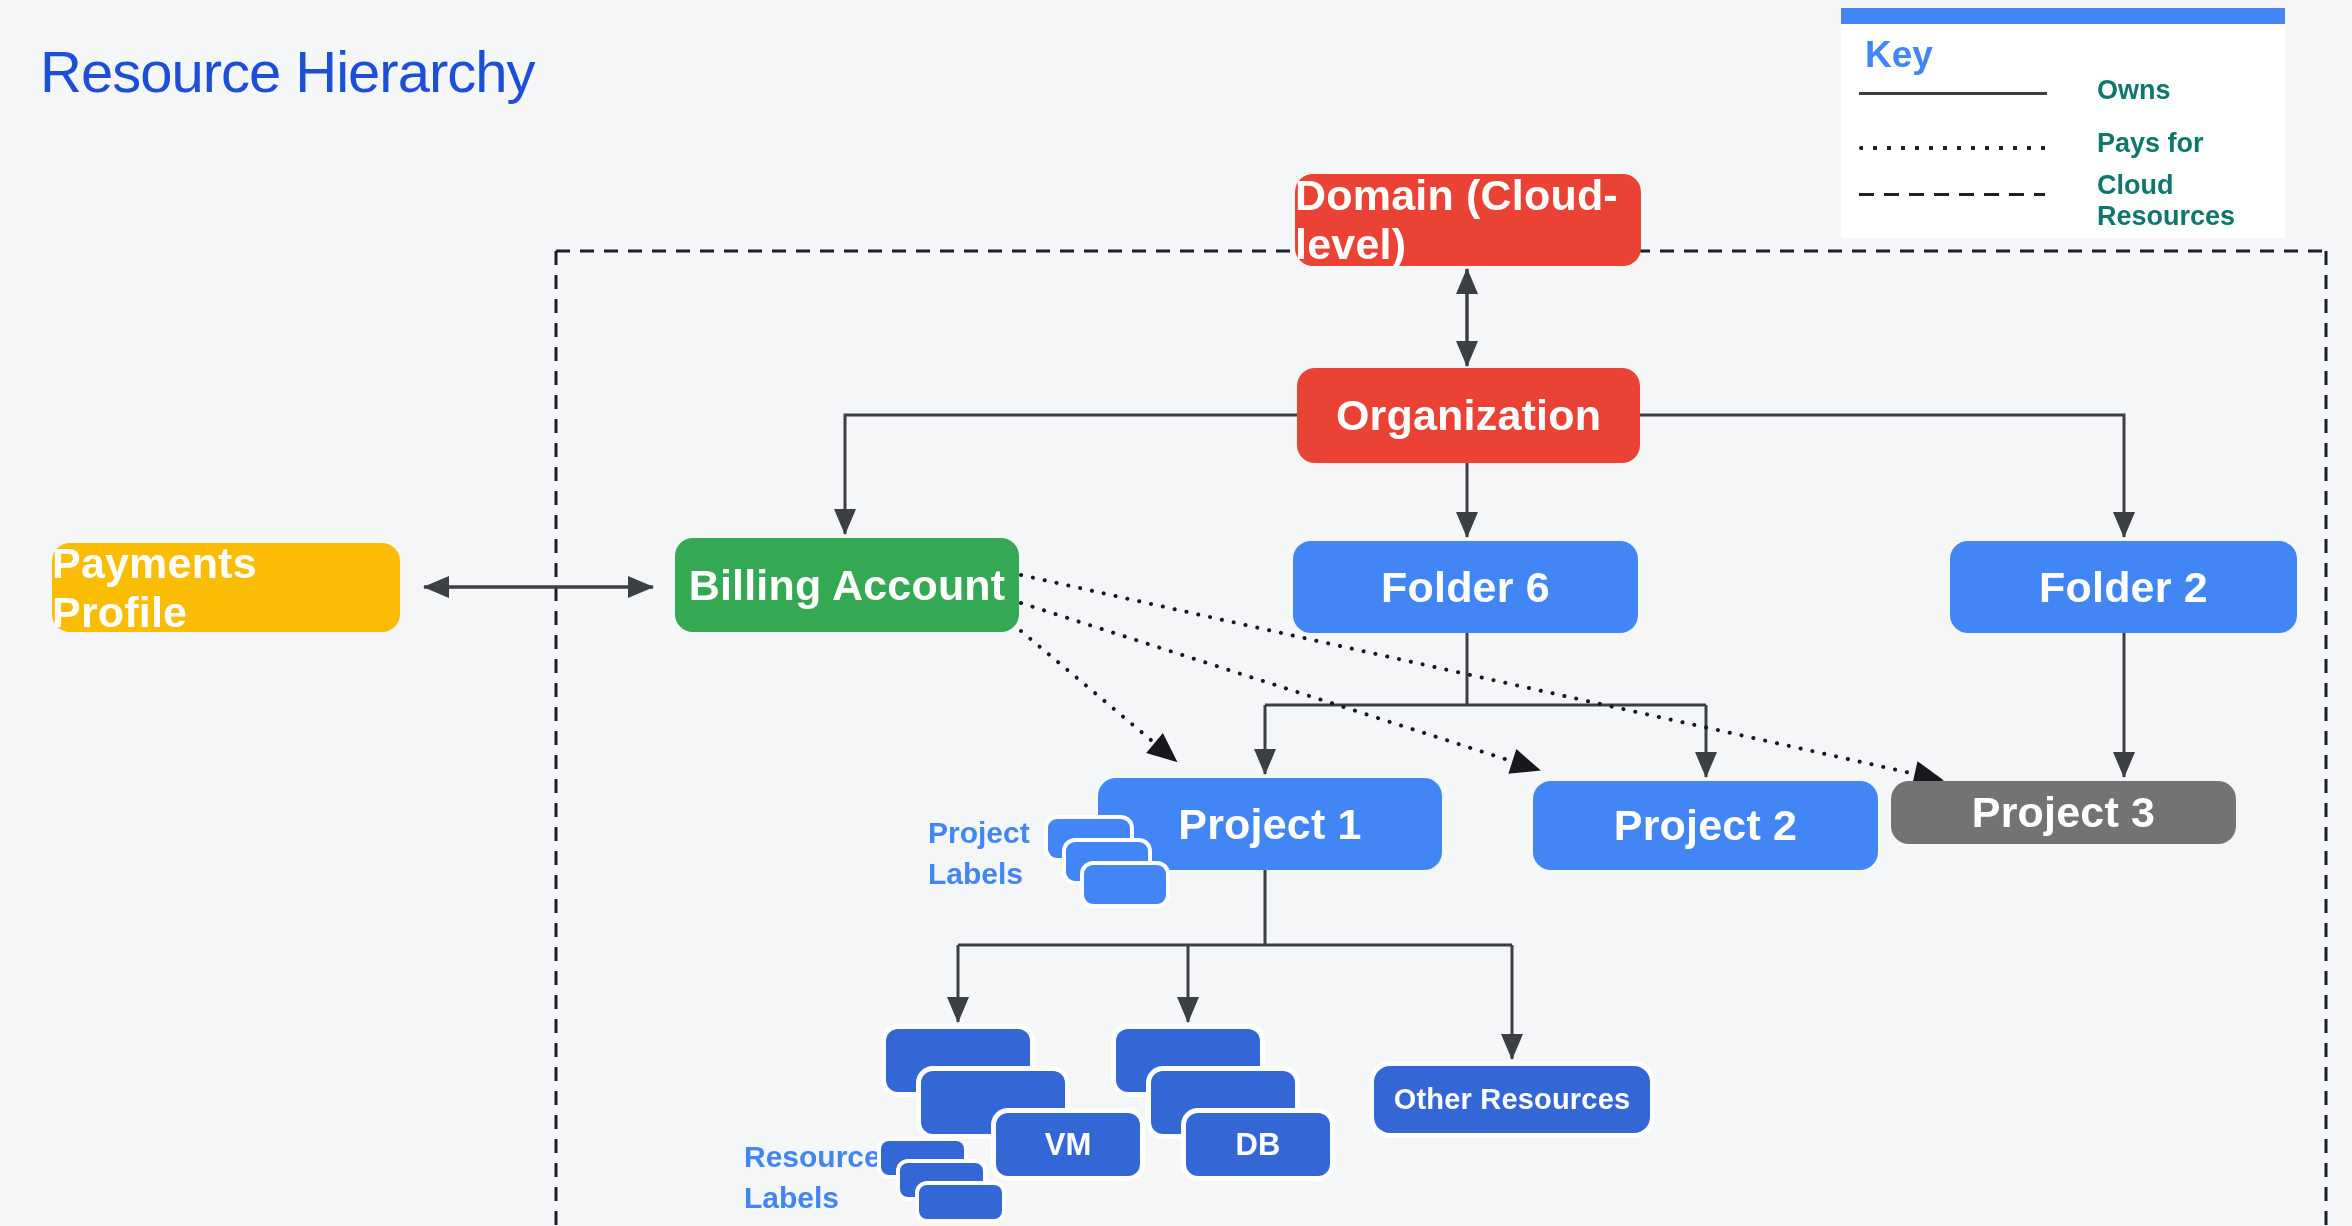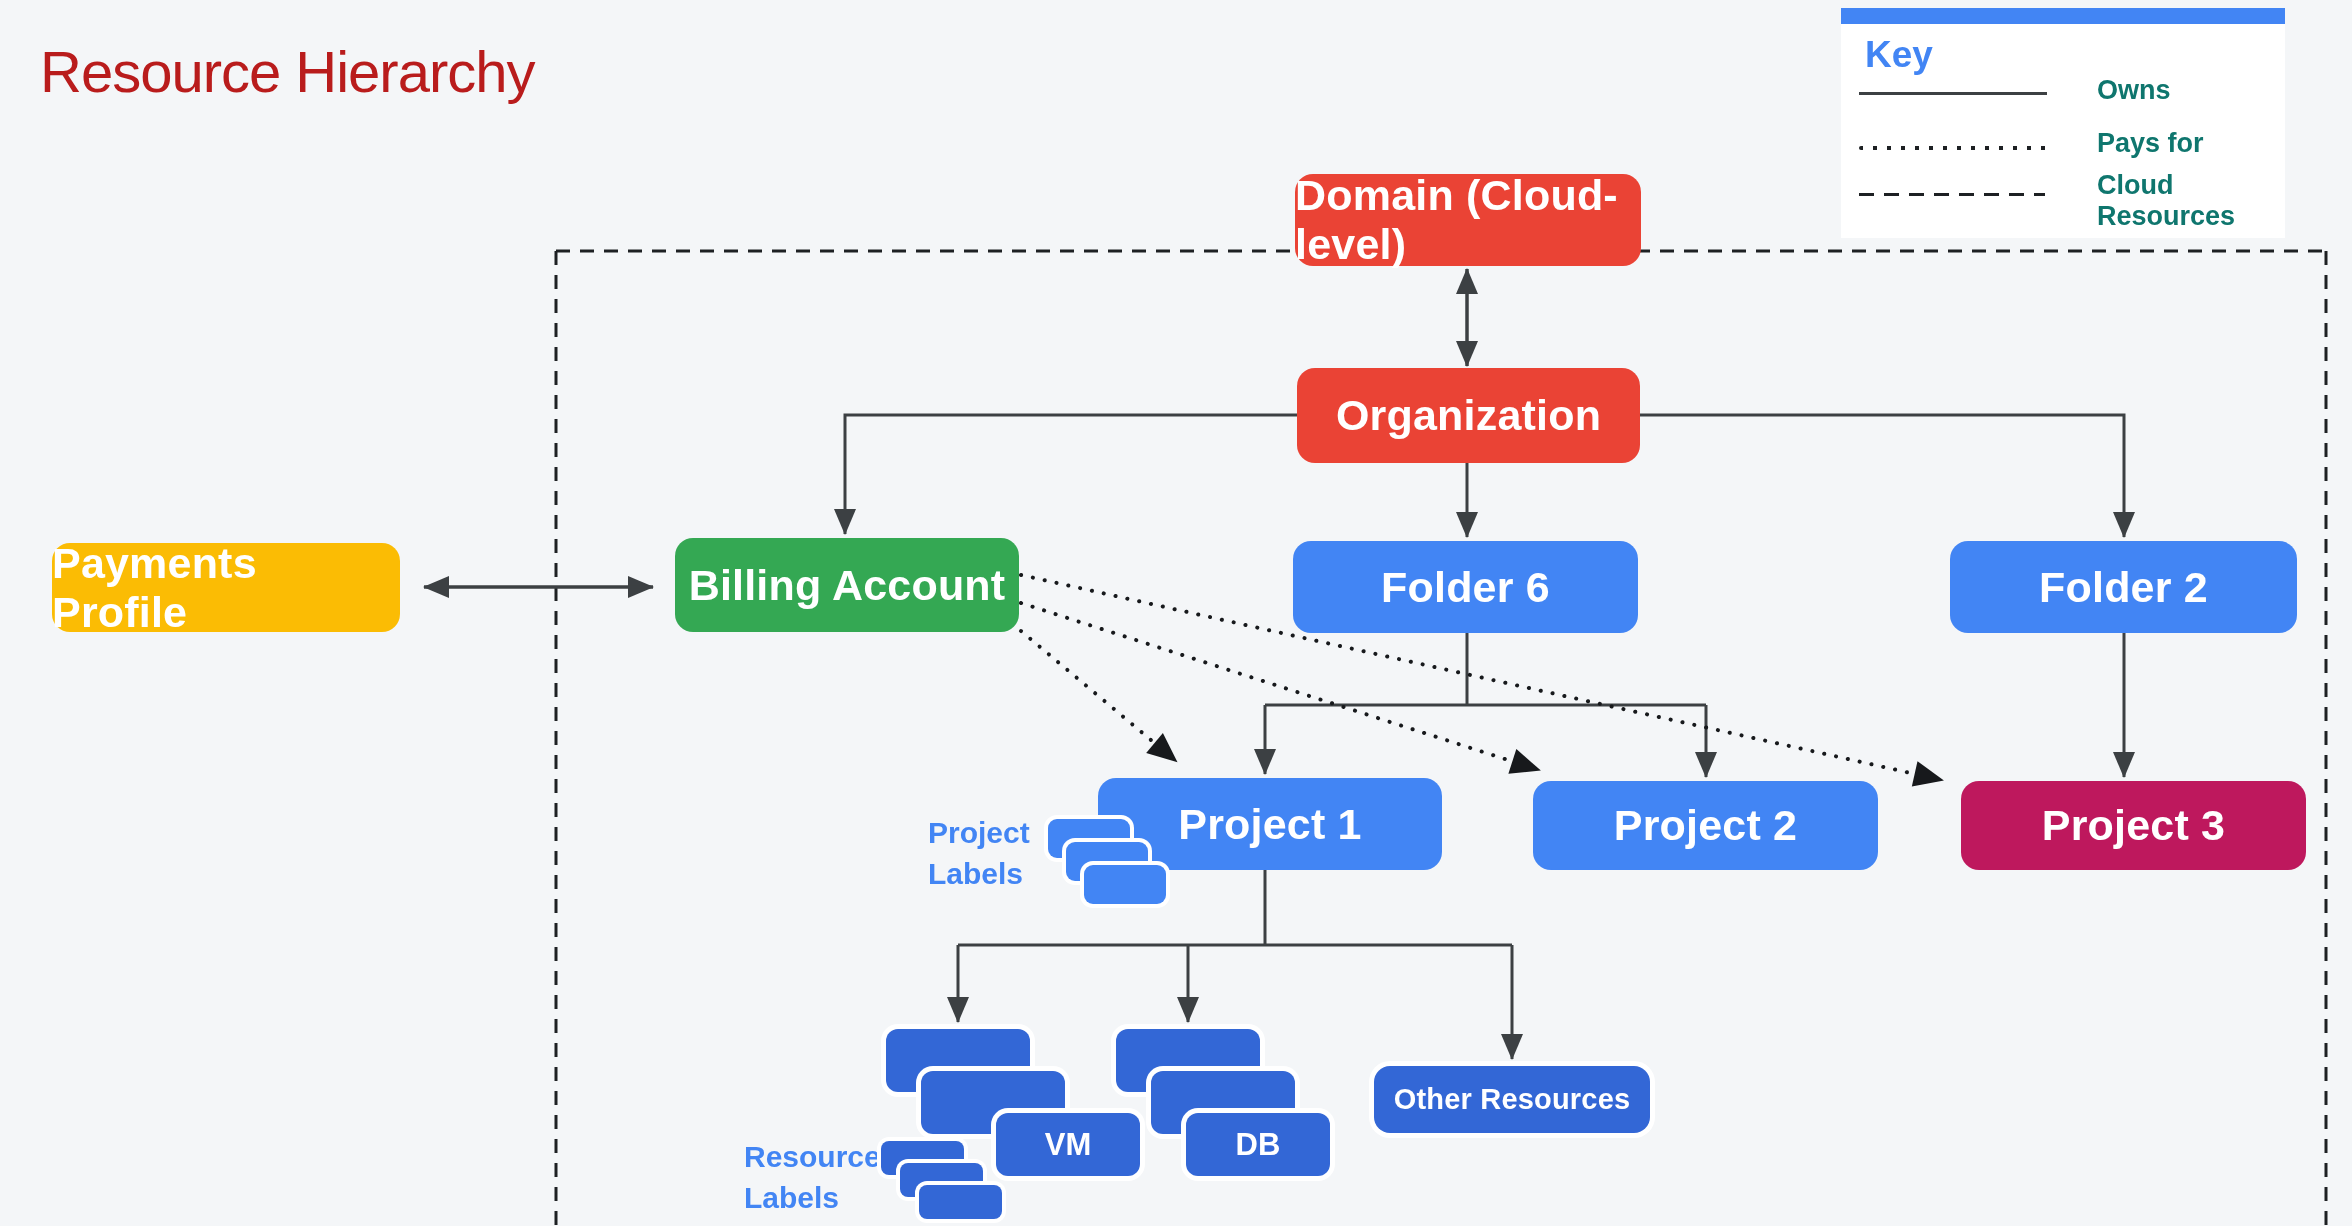--- a/index.html
+++ b/index.html
@@ -4,21 +4,21 @@
 <style>
   html,body{margin:0;padding:0;background:#e9eaec;}
   #canvas{
     position:relative;width:2352px;height:1226px;overflow:hidden;
     background:#F4F6F8;
     font-family:"Liberation Sans","DejaVu Sans",sans-serif;
   }
   #edges{position:absolute;left:0;top:0;width:2352px;height:1226px;z-index:1;}
   .page-title{
     position:absolute;left:40px;top:38px;z-index:2;
-    font-size:58px;font-weight:400;color:#b91c1c;letter-spacing:-1px;
+    font-size:58px;font-weight:400;color:#1d4ed8;letter-spacing:-1px;
   }
   .node{
     position:absolute;z-index:2;display:flex;align-items:center;justify-content:center;
     border-radius:18px;color:#ffffff;font-weight:bold;font-size:43px;letter-spacing:.2px;
   }
   .ring{box-shadow:0 0 0 5px #ffffff;}
   .res-box{
     position:absolute;width:144px;height:63px;border-radius:12px;
     box-shadow:0 0 0 5px #ffffff;display:flex;align-items:center;justify-content:center;
     color:#fff;font-weight:bold;font-size:31px;
@@ -116,21 +116,21 @@
   <div class="node" style="left: 675px; top: 538px; width: 344px; height: 94px; background-color: rgb(52, 168, 83);">Billing Account</div>
 
   <div class="node" style="left: 1293px; top: 541px; width: 345px; height: 92px; background-color: rgb(66, 133, 244);">Folder 6</div>
 
   <div class="node" style="left: 1950px; top: 541px; width: 347px; height: 92px; background-color: rgb(66, 133, 244);">Folder 2</div>
 
   <div class="node" style="left: 1098px; top: 778px; width: 344px; height: 92px; background-color: rgb(66, 133, 244);">Project 1</div>
 
   <div class="node" style="left: 1533px; top: 781px; width: 345px; height: 89px; background-color: rgb(66, 133, 244);">Project 2</div>
 
-  <div class="node" style="left: 1961px; top: 781px; width: 345px; height: 89px; background-color: #be185d;">Project 3</div>
+  <div class="node" style="left: 1891px; top: 781px; width: 345px; height: 63px; background-color: #737373;">Project 3</div>
 
   <div class="float-label" style="left:928px;top:812px;">
     <div>Project</div>
     <div>Labels</div>
   </div>
   <div class="chip project" style="left: 1048px; top: 819px; background-color: rgb(66, 133, 244);"></div>
   <div class="chip project" style="left: 1066px; top: 842px; background-color: rgb(66, 133, 244);"></div>
   <div class="chip project" style="left: 1084px; top: 865px; background-color: rgb(66, 133, 244);"></div>
 
   <div class="res-box z3" style="left: 886px; top: 1029px; background-color: rgb(51, 103, 214);"></div>

